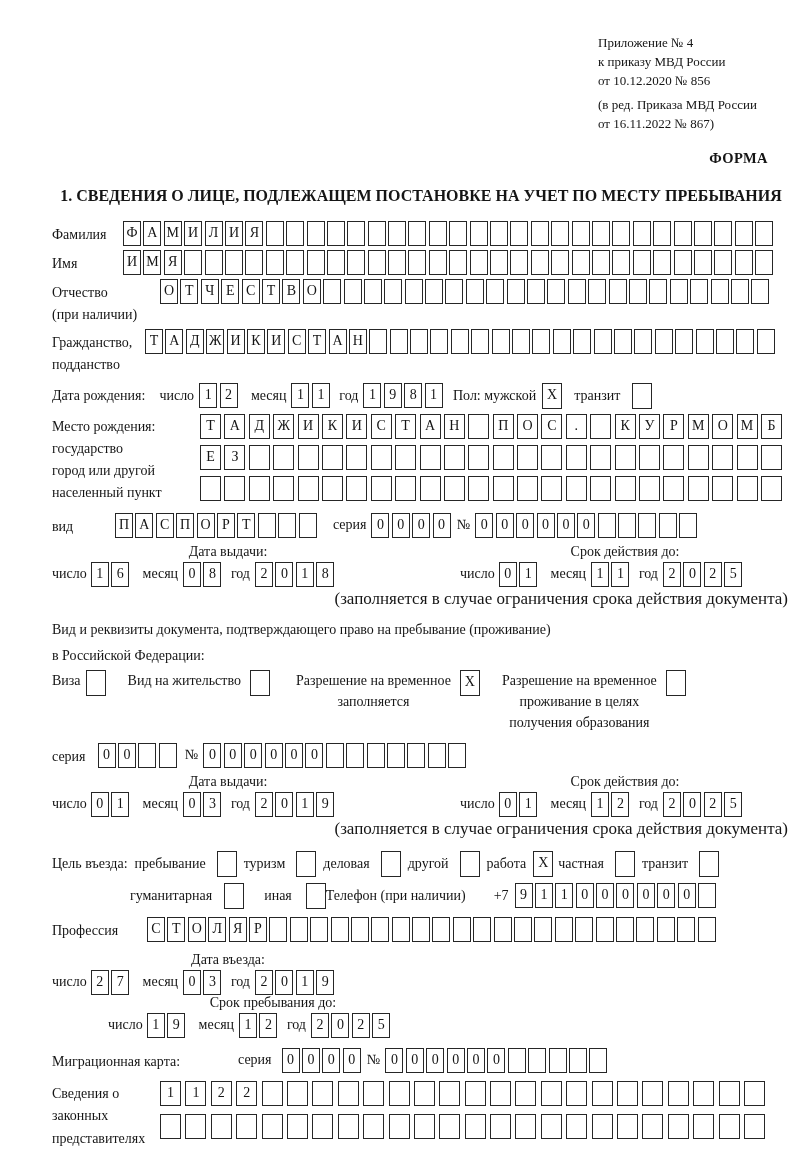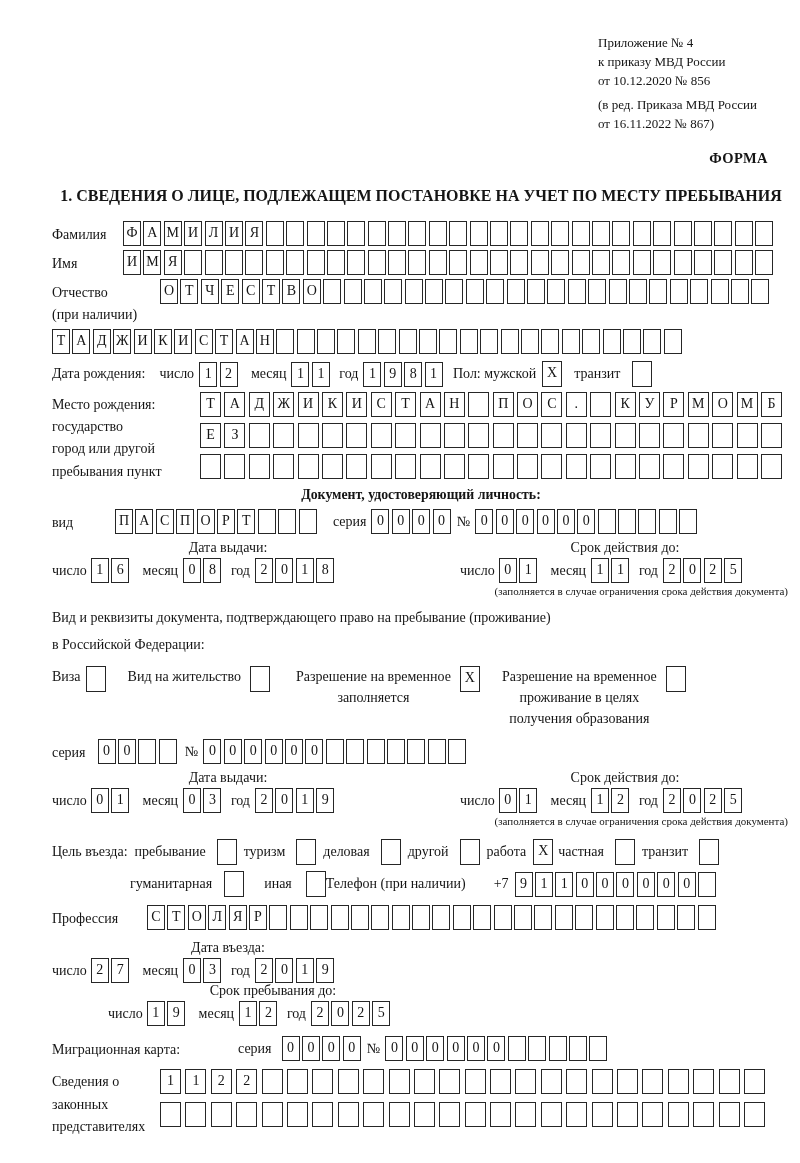--- a/index.html
+++ b/index.html
@@ -37,25 +37,25 @@
   .bp-label span { display:block; }
   .bp-rows .boxline { margin-bottom:6px; white-space:nowrap; }
 
   .doc-head { text-align:center; font-weight:bold; font-size:13.8px; margin-top:2px; }
 
   .dates { display:flex; margin-top:6px; }
   .dcol-l { width:352px; flex:none; }
   .dcol-r { margin-left:56px; width:330px; flex:none; }
   .dhead { text-align:center; margin-bottom:2px; }
   .dgroup { display:flex; align-items:center; white-space:nowrap; }
-  .note { text-align:right; font-size:11px; margin-top:2px; padding-right:2px; }
+  .note { text-align:right; font-size:17px; margin-top:2px; padding-right:2px; }
 
   .intro { margin-top:8px; line-height:1.9; }
 
-  .opts { display:flex; align-items:flex-start; margin-top:8px; }
+  .opts { display:flex; align-items:flex-start; }
   .opt { display:flex; align-items:flex-start; }
   .opt .olabel { text-align:center; line-height:1.5; }
   .opt .olabel span { display:block; }
   .opt .cbwrap { margin-left:9px; }
 
   .purpose { display:flex; align-items:center; margin-top:12px; white-space:nowrap; }
   .purpose .pl { margin-right:7px; } .purpose .pg { margin-left:11px; margin-right:7px; }
   .purpose2 { display:flex; align-items:center; margin-top:6px; padding-left:78px; white-space:nowrap; }
 
   .reps { display:flex; margin-top:8px; }
@@ -93,20 +93,24 @@
 
   <div class="row top">
     <span class="lbl w108 two-line">
       <span>Отчество</span>
       <span>(при наличии)</span>
     </span>
     <span class="boxset"><span class="bx">О</span><span class="bx">Т</span><span class="bx">Ч</span><span class="bx">Е</span><span class="bx">С</span><span class="bx">Т</span><span class="bx">В</span><span class="bx">О</span><span class="bx"></span><span class="bx"></span><span class="bx"></span><span class="bx"></span><span class="bx"></span><span class="bx"></span><span class="bx"></span><span class="bx"></span><span class="bx"></span><span class="bx"></span><span class="bx"></span><span class="bx"></span><span class="bx"></span><span class="bx"></span><span class="bx"></span><span class="bx"></span><span class="bx"></span><span class="bx"></span><span class="bx"></span><span class="bx"></span><span class="bx"></span><span class="bx"></span></span>
   </div>
 
   <div class="row top">
+    <span class="lbl w93 two-line">
+      <span>Гражданство,</span>
+      <span>подданство</span>
+    </span>
     <span class="boxset"><span class="bx">Т</span><span class="bx">А</span><span class="bx">Д</span><span class="bx">Ж</span><span class="bx">И</span><span class="bx">К</span><span class="bx">И</span><span class="bx">С</span><span class="bx">Т</span><span class="bx">А</span><span class="bx">Н</span><span class="bx"></span><span class="bx"></span><span class="bx"></span><span class="bx"></span><span class="bx"></span><span class="bx"></span><span class="bx"></span><span class="bx"></span><span class="bx"></span><span class="bx"></span><span class="bx"></span><span class="bx"></span><span class="bx"></span><span class="bx"></span><span class="bx"></span><span class="bx"></span><span class="bx"></span><span class="bx"></span><span class="bx"></span><span class="bx"></span></span>
   </div>
 
   <div class="birth-row">
     <span>Дата рождения:</span>
     <span class="dl first">число</span>
     <span class="boxset"><span class="bx">1</span><span class="bx">2</span></span>
     <span class="dl">месяц</span>
     <span class="boxset"><span class="bx">1</span><span class="bx">1</span></span>
     <span class="dl" style="margin-left:7px;">год</span>
@@ -115,30 +119,29 @@
     <span class="boxset" style="margin-left:6px;"><span class="bx cb">X</span></span>
     <span style="margin-left:12px;">транзит</span>
     <span class="boxset" style="margin-left:12px;"><span class="bx cb"></span></span>
   </div>
 
   <div class="bp">
     <div class="bp-label">
       <span>Место рождения:</span>
       <span>государство</span>
       <span>город или другой</span>
-      <span>пребывания пункт</span>
+      <span>населенный пункт</span>
     </div>
     <div class="bp-rows">
       <div class="boxline"><span class="bx wide">Т</span><span class="bx wide">А</span><span class="bx wide">Д</span><span class="bx wide">Ж</span><span class="bx wide">И</span><span class="bx wide">К</span><span class="bx wide">И</span><span class="bx wide">С</span><span class="bx wide">Т</span><span class="bx wide">А</span><span class="bx wide">Н</span><span class="bx wide"></span><span class="bx wide">П</span><span class="bx wide">О</span><span class="bx wide">С</span><span class="bx wide">.</span><span class="bx wide"></span><span class="bx wide">К</span><span class="bx wide">У</span><span class="bx wide">Р</span><span class="bx wide">М</span><span class="bx wide">О</span><span class="bx wide">М</span><span class="bx wide">Б</span></div>
       <div class="boxline"><span class="bx wide">Е</span><span class="bx wide">З</span><span class="bx wide"></span><span class="bx wide"></span><span class="bx wide"></span><span class="bx wide"></span><span class="bx wide"></span><span class="bx wide"></span><span class="bx wide"></span><span class="bx wide"></span><span class="bx wide"></span><span class="bx wide"></span><span class="bx wide"></span><span class="bx wide"></span><span class="bx wide"></span><span class="bx wide"></span><span class="bx wide"></span><span class="bx wide"></span><span class="bx wide"></span><span class="bx wide"></span><span class="bx wide"></span><span class="bx wide"></span><span class="bx wide"></span><span class="bx wide"></span></div>
       <div class="boxline"><span class="bx wide"></span><span class="bx wide"></span><span class="bx wide"></span><span class="bx wide"></span><span class="bx wide"></span><span class="bx wide"></span><span class="bx wide"></span><span class="bx wide"></span><span class="bx wide"></span><span class="bx wide"></span><span class="bx wide"></span><span class="bx wide"></span><span class="bx wide"></span><span class="bx wide"></span><span class="bx wide"></span><span class="bx wide"></span><span class="bx wide"></span><span class="bx wide"></span><span class="bx wide"></span><span class="bx wide"></span><span class="bx wide"></span><span class="bx wide"></span><span class="bx wide"></span><span class="bx wide"></span></div>
     </div>
   </div>
 
-  <div class="doc-head">Документ, удостоверяющий личность:</div>
 
   <div class="row" style="margin-top:6px;">
     <span class="lbl w62">вид</span>
     <span class="boxset"><span class="bx">П</span><span class="bx">А</span><span class="bx">С</span><span class="bx">П</span><span class="bx">О</span><span class="bx">Р</span><span class="bx">Т</span><span class="bx"></span><span class="bx"></span><span class="bx"></span></span>
     <span class="dl" style="margin-left:14px;">серия</span>
     <span class="boxset"><span class="bx">0</span><span class="bx">0</span><span class="bx">0</span><span class="bx">0</span></span>
     <span class="dl" style="margin-left:4px;">№</span>
     <span class="boxset"><span class="bx">0</span><span class="bx">0</span><span class="bx">0</span><span class="bx">0</span><span class="bx">0</span><span class="bx">0</span><span class="bx"></span><span class="bx"></span><span class="bx"></span><span class="bx"></span><span class="bx"></span></span>
   </div>
 

